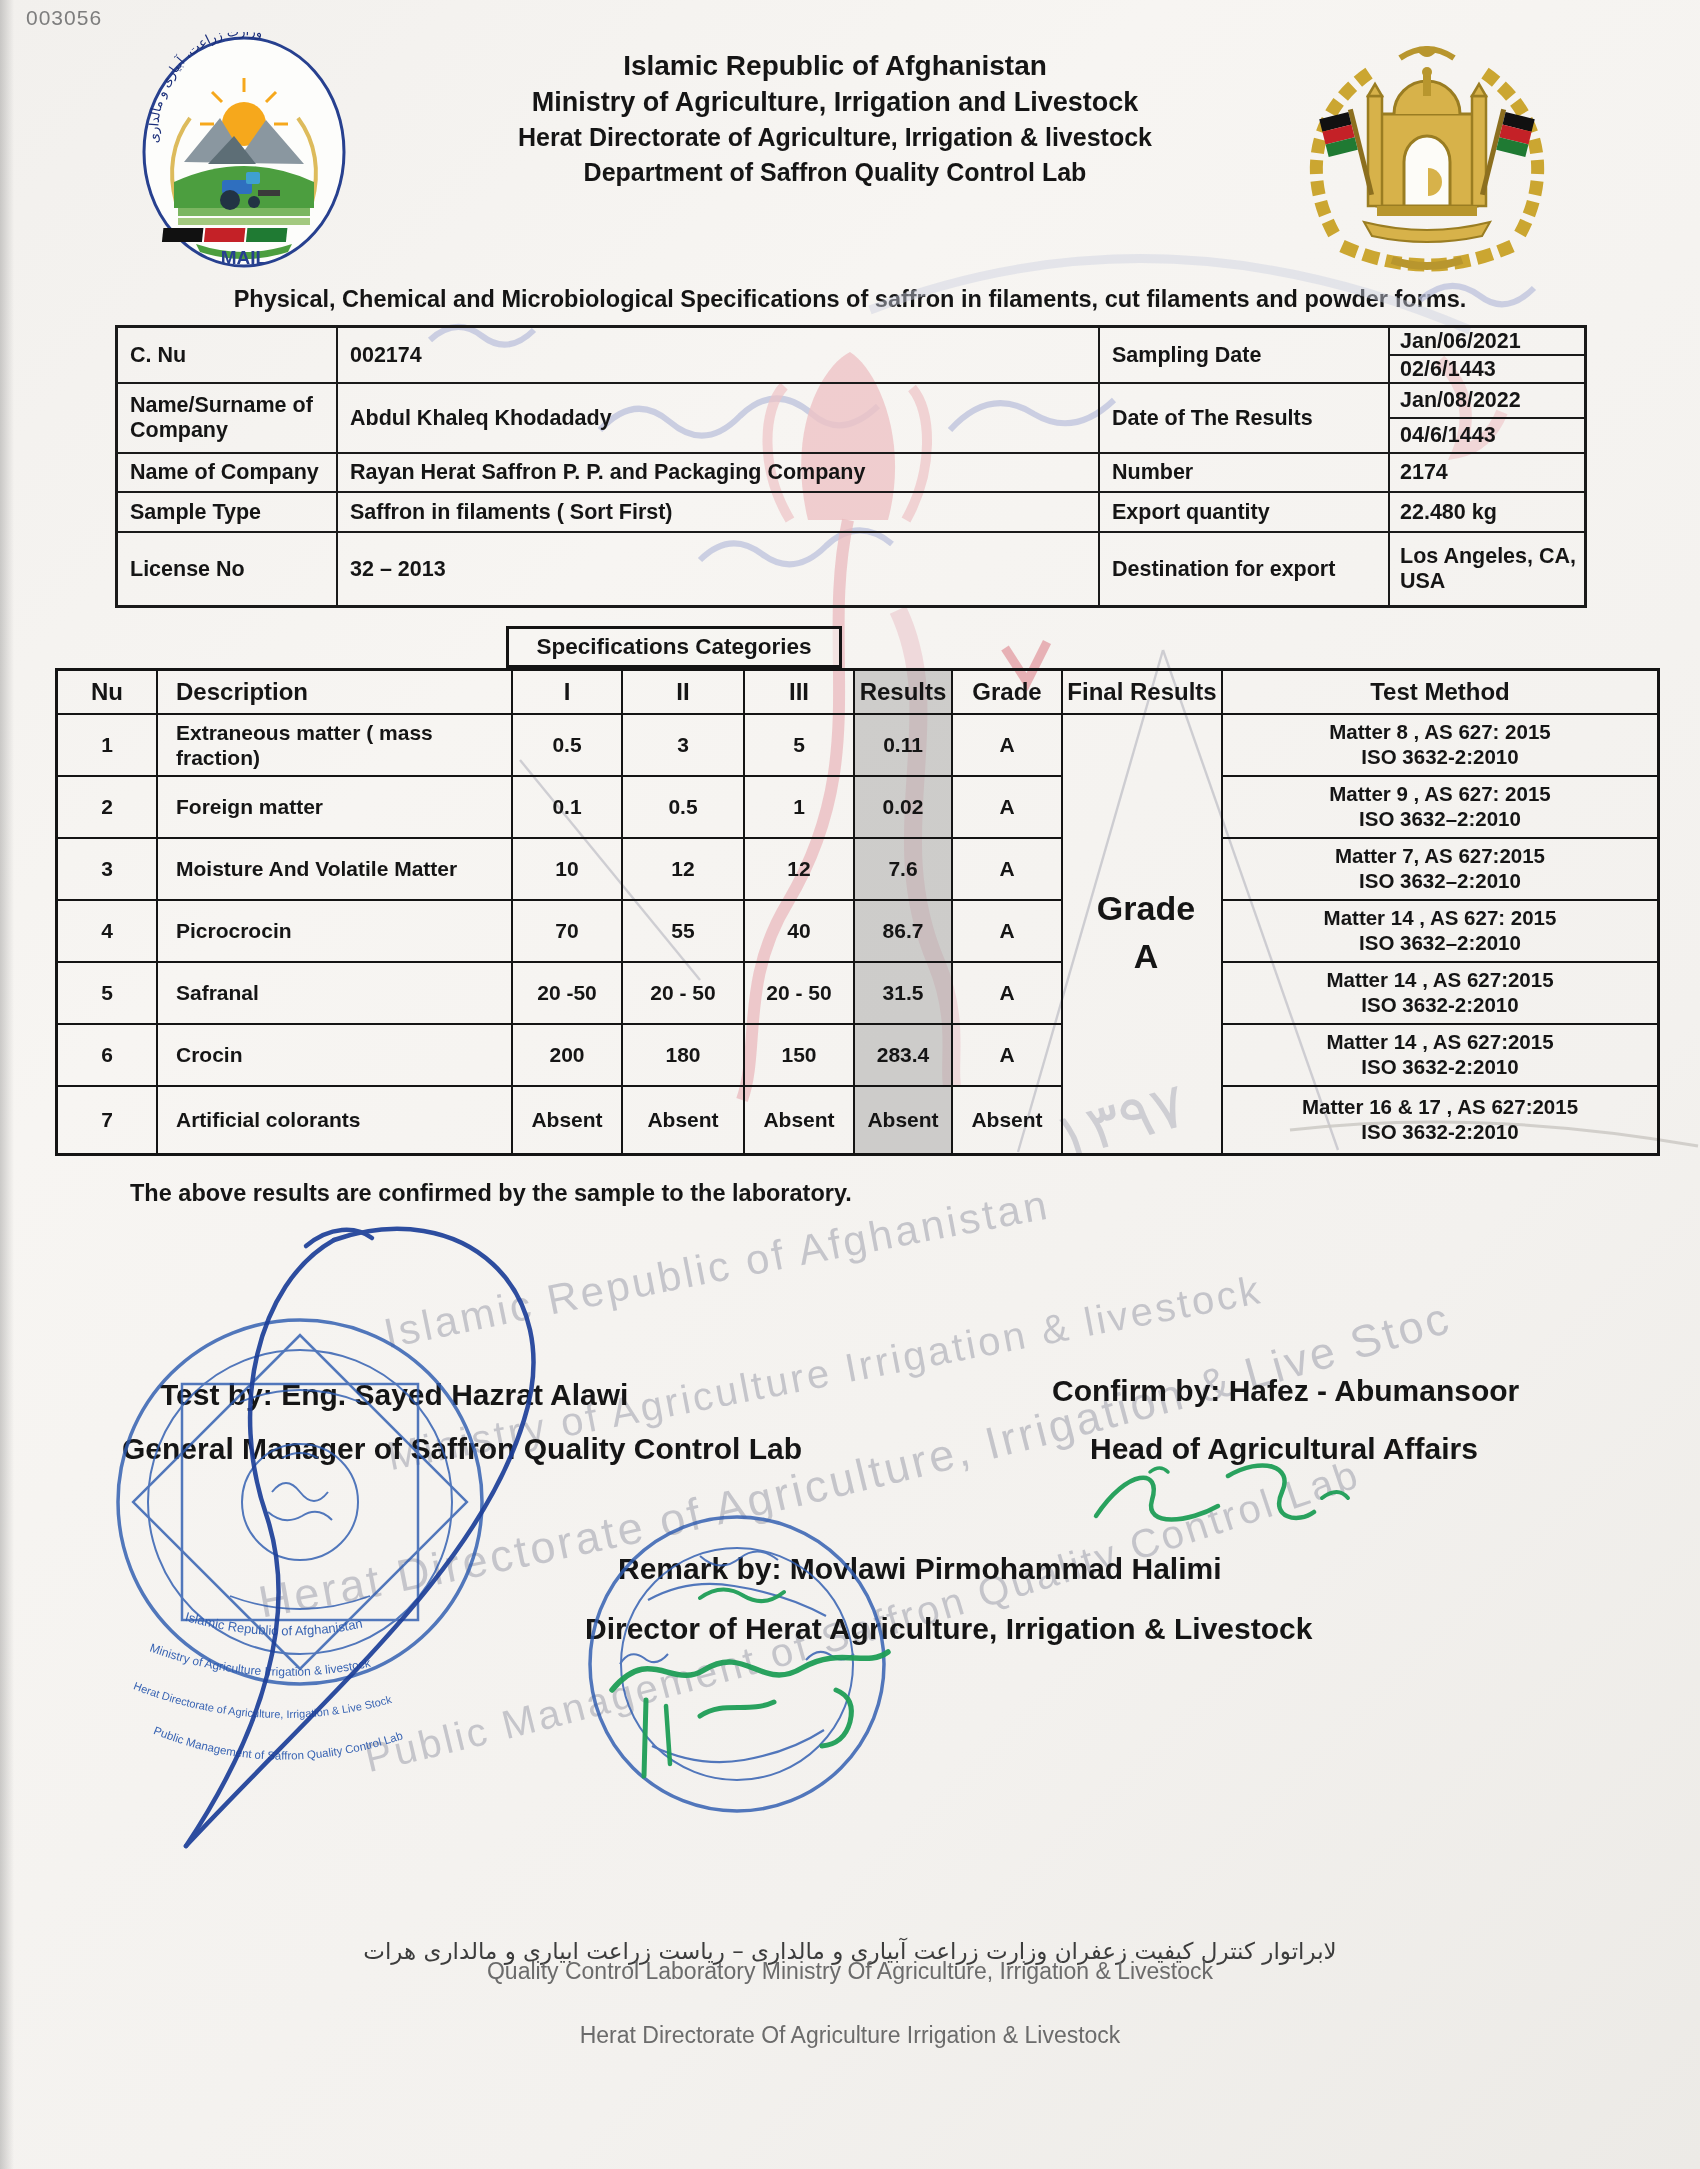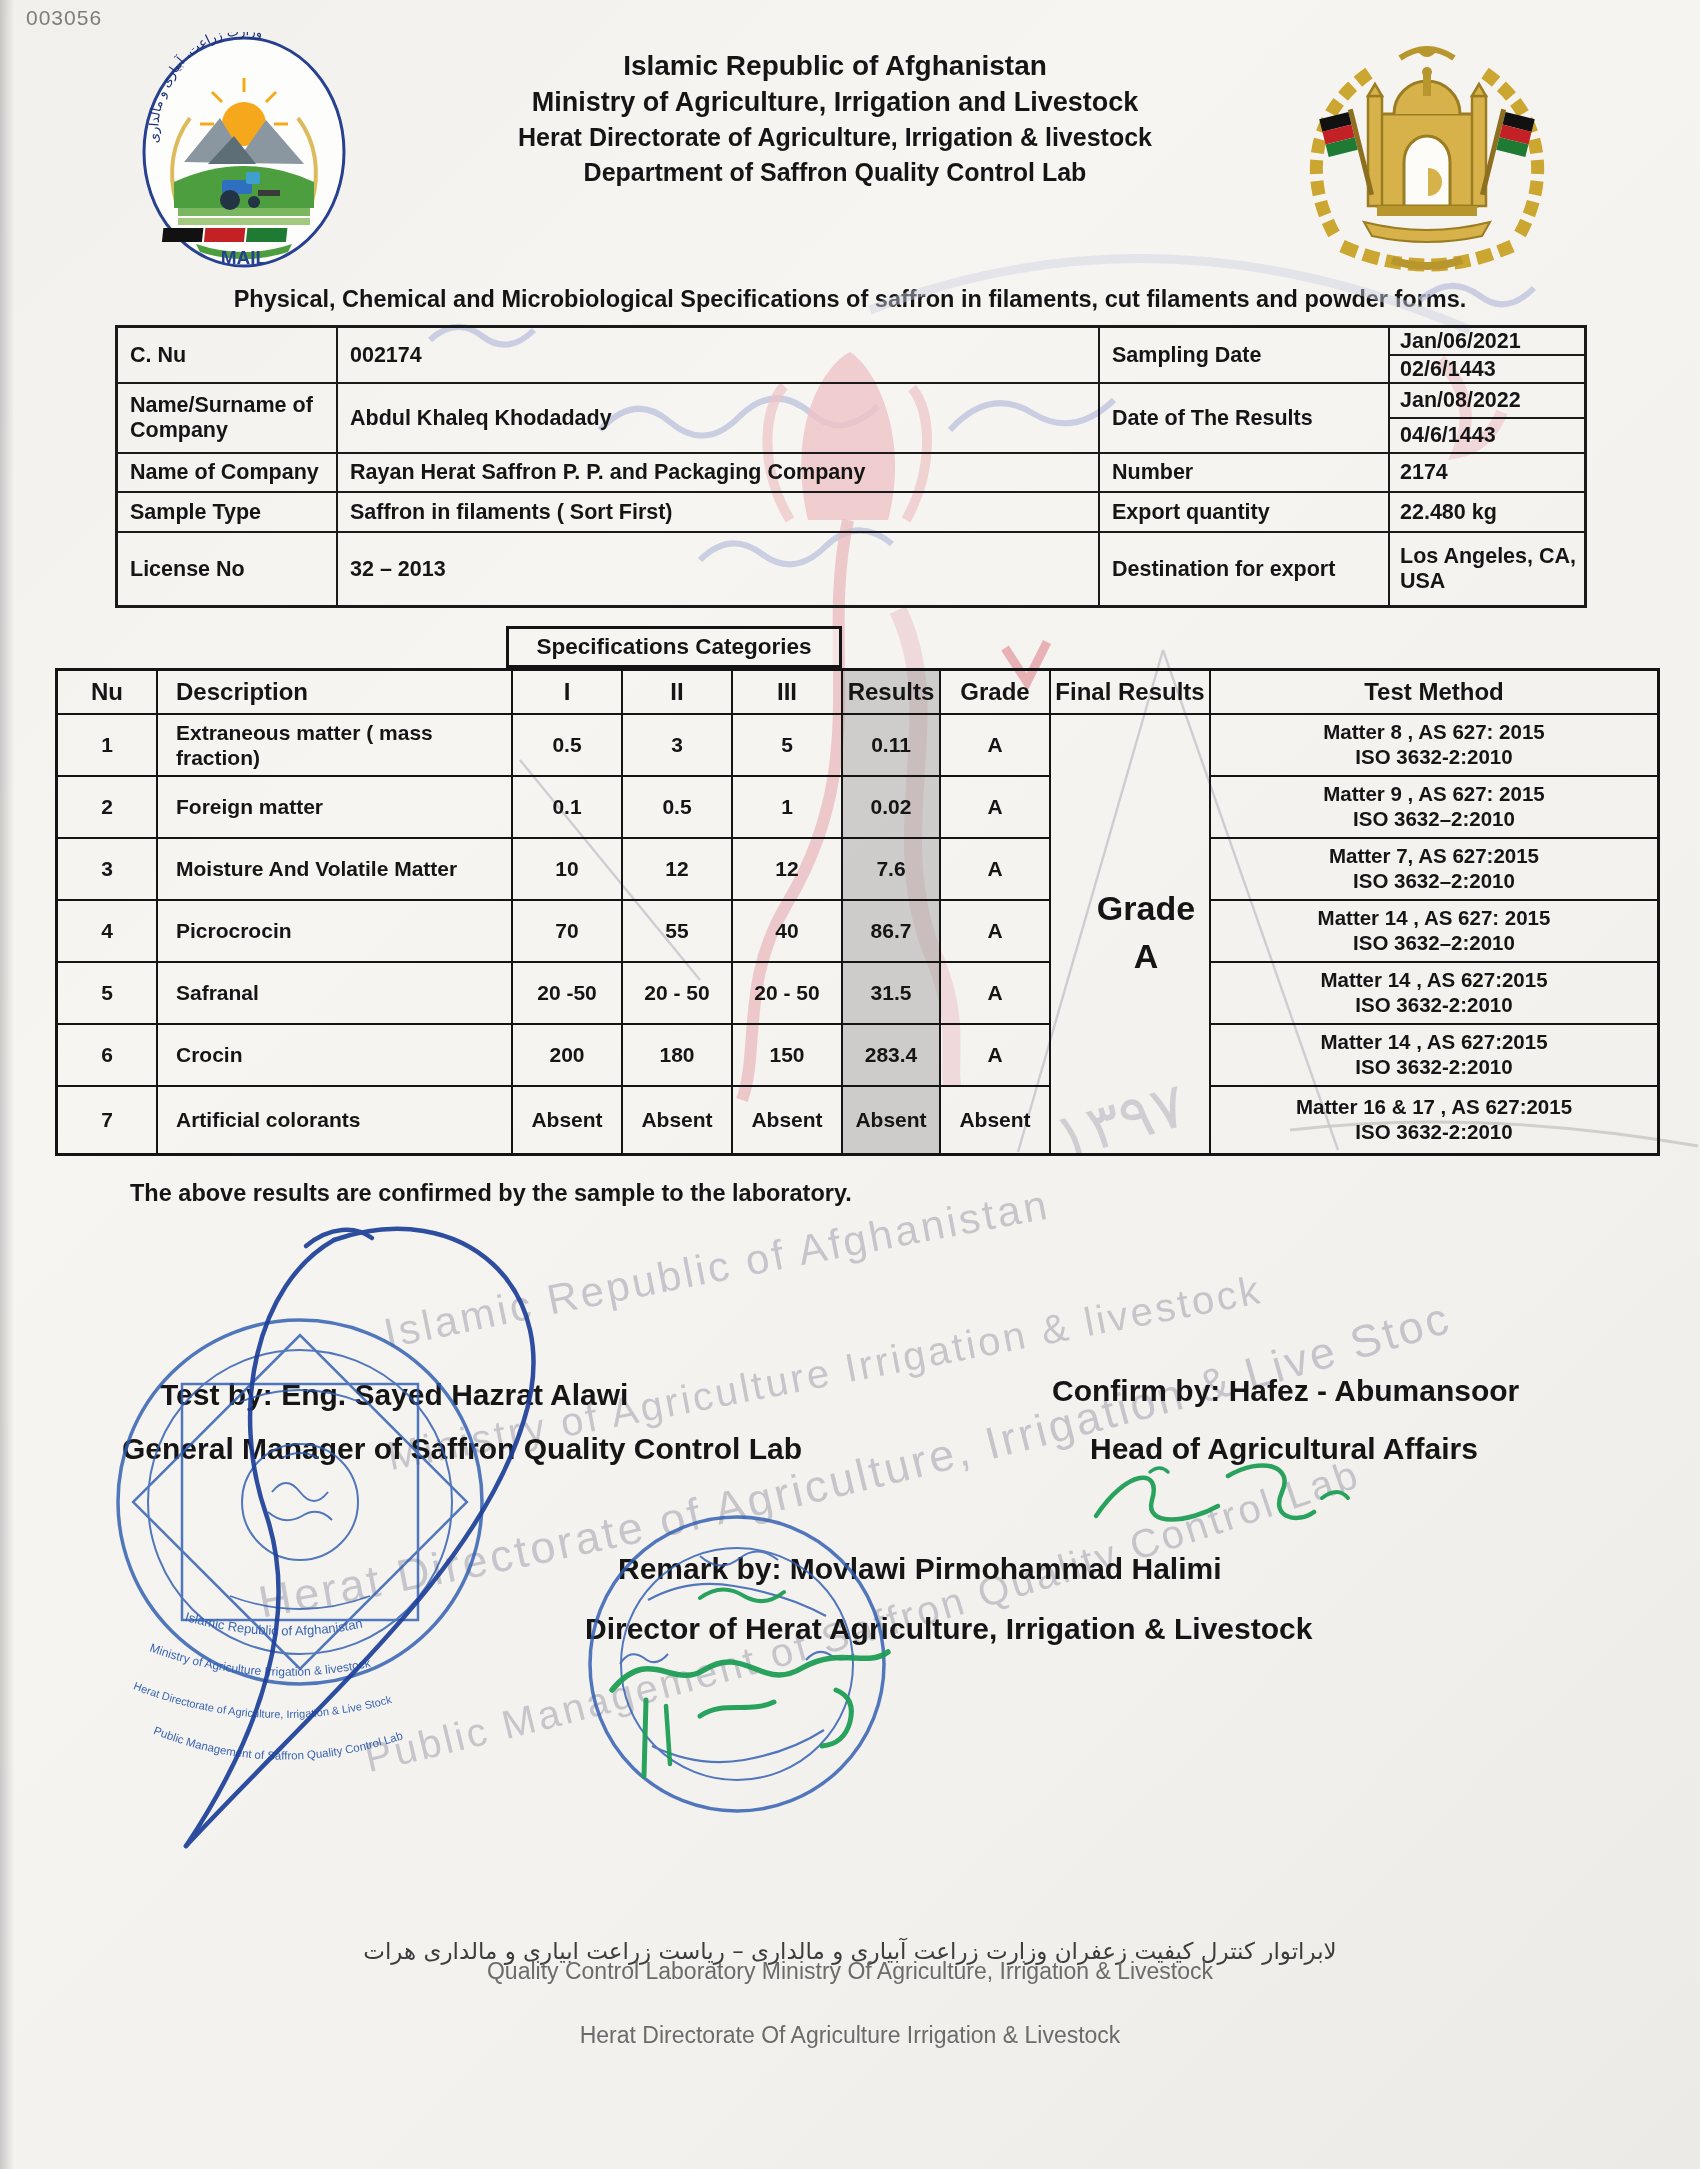--- a/index.html
+++ b/index.html
@@ -36,21 +36,21 @@
   .catbox{left:506px; top:626px; width:336px; height:42px; border:3px solid #141414; box-sizing:border-box;
     display:flex; align-items:center; justify-content:center; font-weight:bold; font-size:22.5px; z-index:3; background:rgba(247,245,242,.6);}
   .stable{left:55px; top:668px; width:1605px; border:3px solid #141414; box-sizing:border-box; display:flex; flex-direction:column; z-index:3;}
   .srow{display:flex;}
   .shead{height:44px;} .sr{height:62px;} .srlast{height:66px;}
   .scell{box-sizing:border-box; display:flex; align-items:center; justify-content:center; text-align:center;
     font-weight:bold; font-size:21px; border-right:2.5px solid #141414; border-bottom:2.5px solid #141414; line-height:1.2;}
   .scell.lastc{border-right:none;}
   .scell.nobb{border-bottom:none;}
   .cNu{width:100px;} .cDesc{width:355px; justify-content:flex-start; padding-left:18px; text-align:left;}
-  .cI{width:110px;} .cII{width:110px;} .cIII{width:110px;}
+  .cI{width:110px;} .cII{width:122px;} .cIII{width:110px;}
   .cRes{width:98px;} .cGr{width:110px;} .cFin{width:160px;}
   .cMeth{flex:1; flex-direction:column; font-size:20.5px;}
   .shade{background:rgba(150,150,150,.42);}
   .sheadcell{font-size:24px;}
   .gradeA{left:1068px; top:878px; width:156px; height:110px; display:flex; flex-direction:column; align-items:center; justify-content:center;
     font-weight:bold; font-size:34px; line-height:1.4; z-index:4;}
 
   .note{left:130px; top:1180px; font-weight:bold; font-size:23.5px; z-index:3;}
   .sig{font-weight:bold; font-size:30px; z-index:4;}
 

